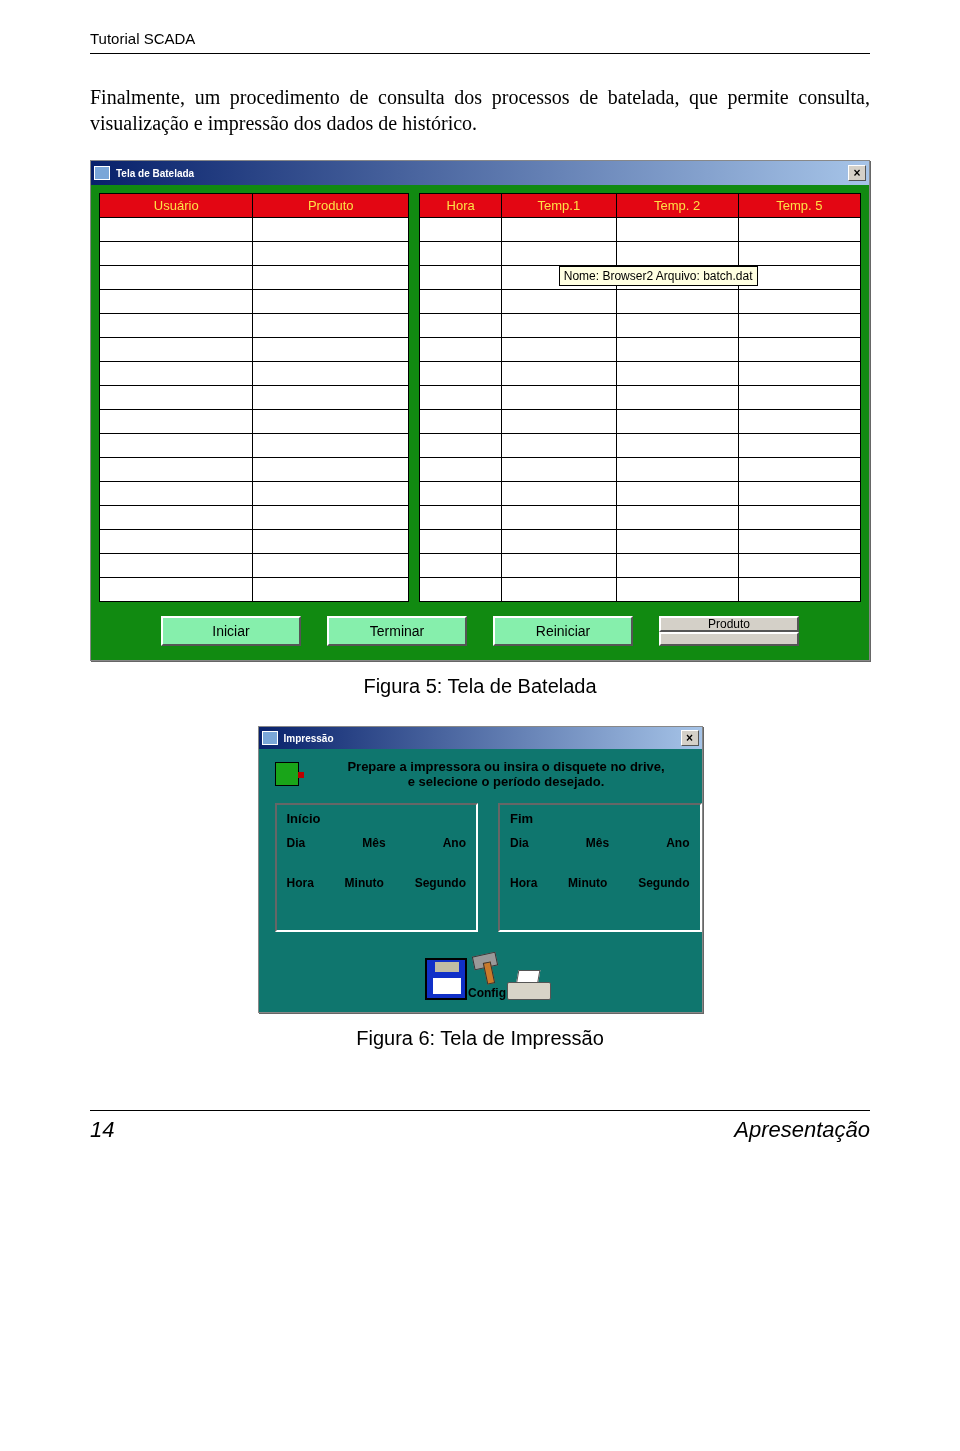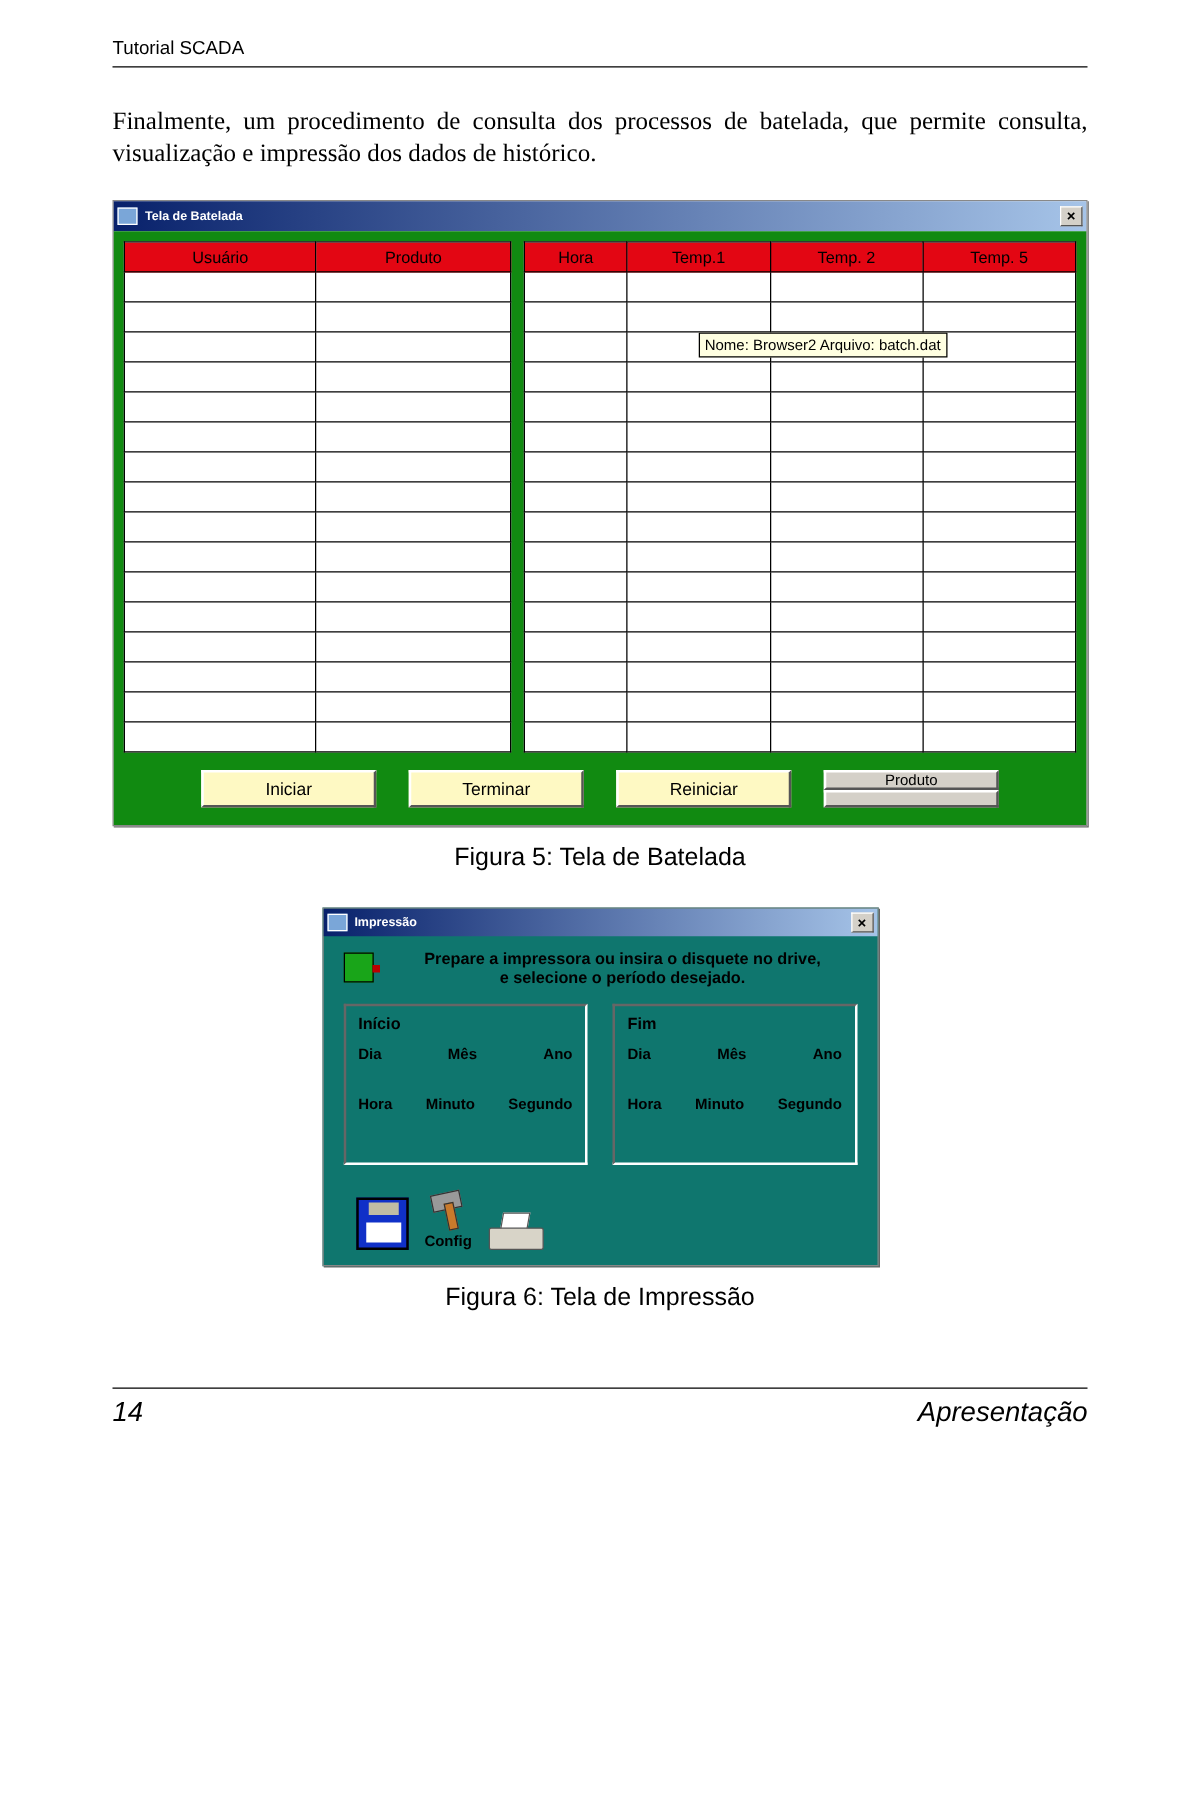--- a/index.html
+++ b/index.html
@@ -97,21 +97,21 @@
     gap: 10px;
   }
   .tbl {
     border: 1px solid #000;
     border-collapse: collapse;
     background: #fff;
     width: 100%;
   }
   .tbl th {
     background: #e30613;
-    color: #000000;
+    color: #fde047;
     font-weight: normal;
     font-size: 13px;
     height: 24px;
     border: 1px solid #000;
     padding: 2px 4px;
   }
   .tbl td {
     border: 1px solid #000;
     height: 24px;
     padding: 0;
@@ -132,21 +132,21 @@
   .btn-row {
     display: flex;
     gap: 26px;
     justify-content: center;
     margin-top: 14px;
     margin-bottom: 6px;
   }
   .btn3d {
     width: 140px;
     height: 30px;
-    background: #fef9c3;
+    background: #86efac;
     border: 2px solid;
     border-top-color: #fff;
     border-left-color: #fff;
     border-right-color: #555;
     border-bottom-color: #555;
     font-size: 14px;
     display: flex;
     align-items: center;
     justify-content: center;
     cursor: pointer;
@@ -184,21 +184,21 @@
     margin: 0 auto;
     background: #0f766e;
     box-shadow: 1px 1px 0 #666;
     position: relative;
   }
   .win2 .titlebar {
     background: linear-gradient(to right, #08216b, #a6c4e8);
     height: 22px;
   }
   .win2-body {
-    padding: 10px 16px 12px 16px;
+    padding: 10px 0 12px 16px;
   }
   .instr-row {
     display: flex;
     align-items: center;
     gap: 12px;
   }
   .icon-block {
     display: flex;
     align-items: center;
   }
@@ -245,25 +245,24 @@
   }
   .plabels {
     display: flex;
     justify-content: space-between;
     font-weight: bold;
     font-size: 12px;
     margin-bottom: 26px;
   }
   .bottom-icons {
     display: flex;
-    justify-content: flex-start;
+    justify-content: center;
     align-items: flex-end;
     margin-top: 22px;
     padding: 0 10px;
-    gap: 12px;
   }
   .floppy {
     width: 42px;
     height: 42px;
     background: #1030c8;
     border: 2px solid #000;
     position: relative;
   }
   .floppy::before {
     content: "";

